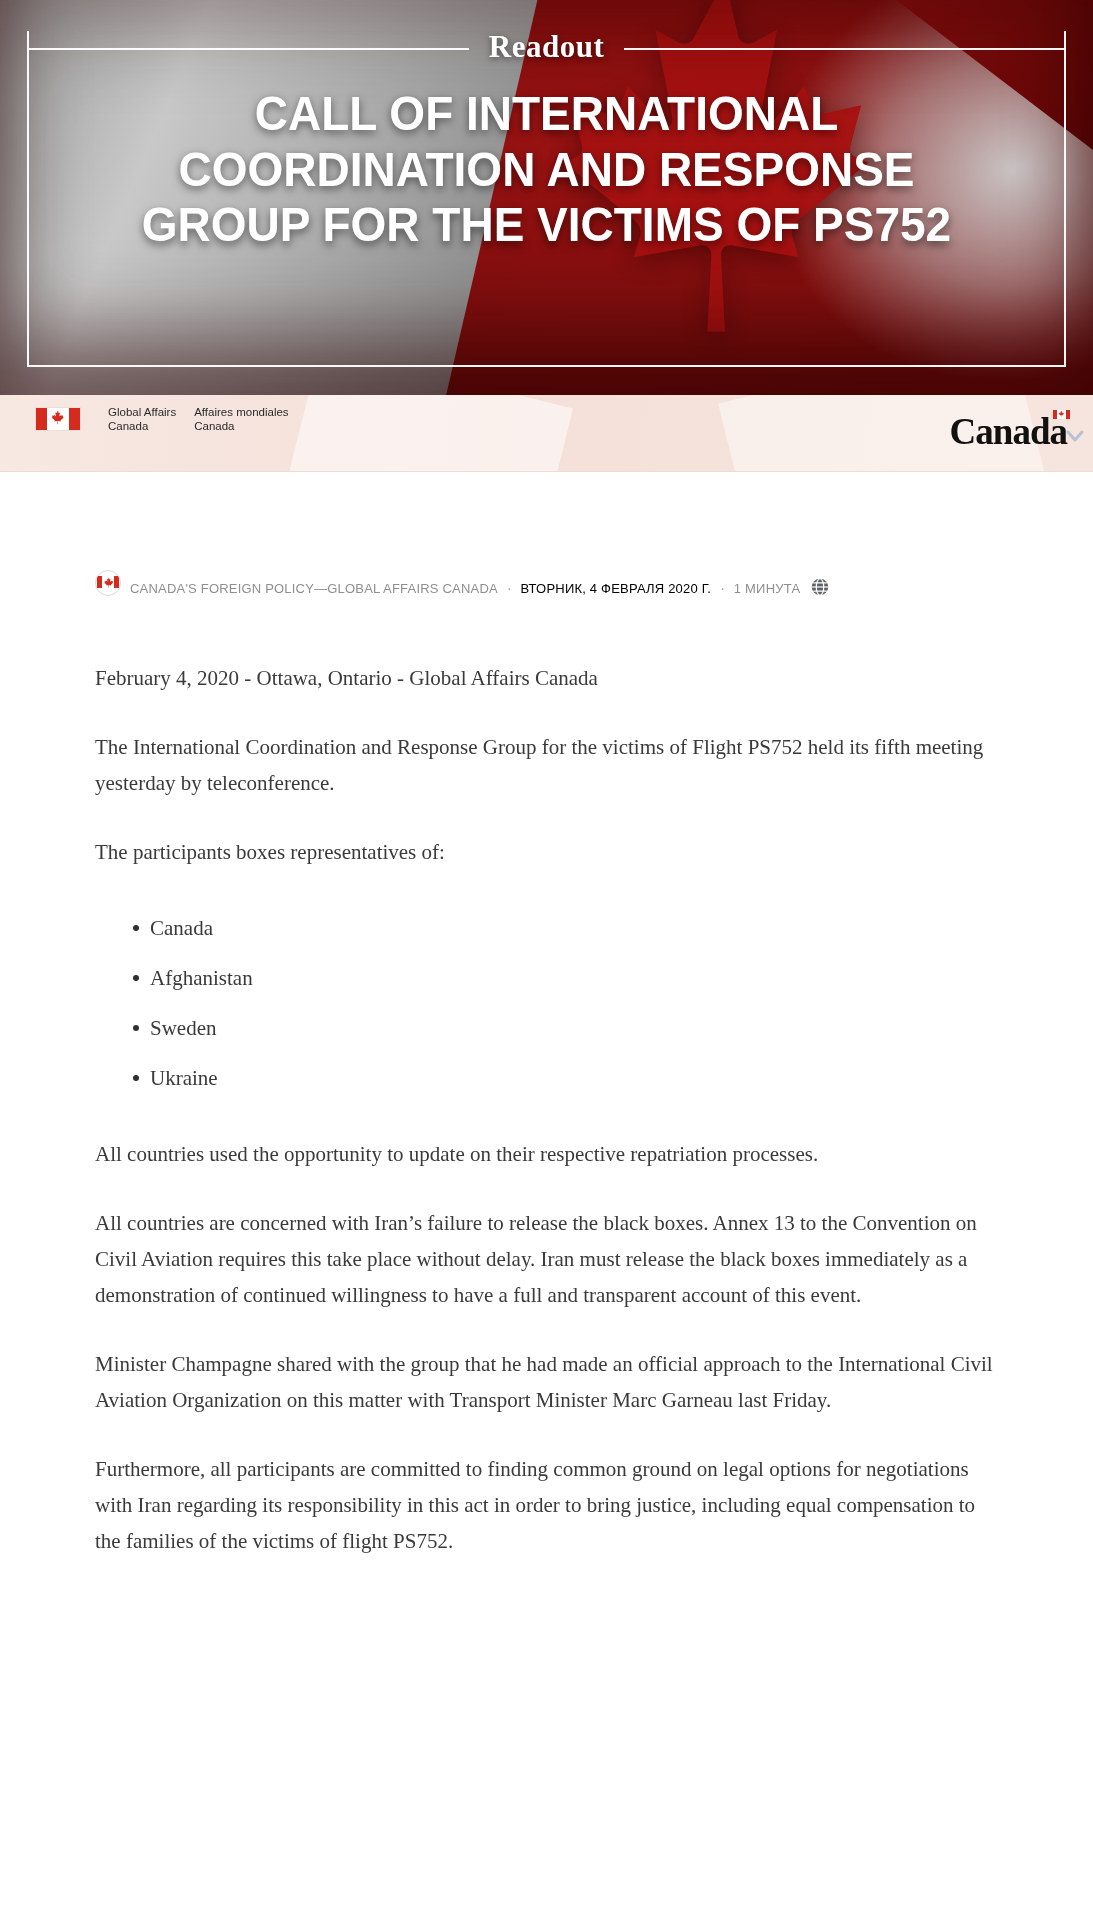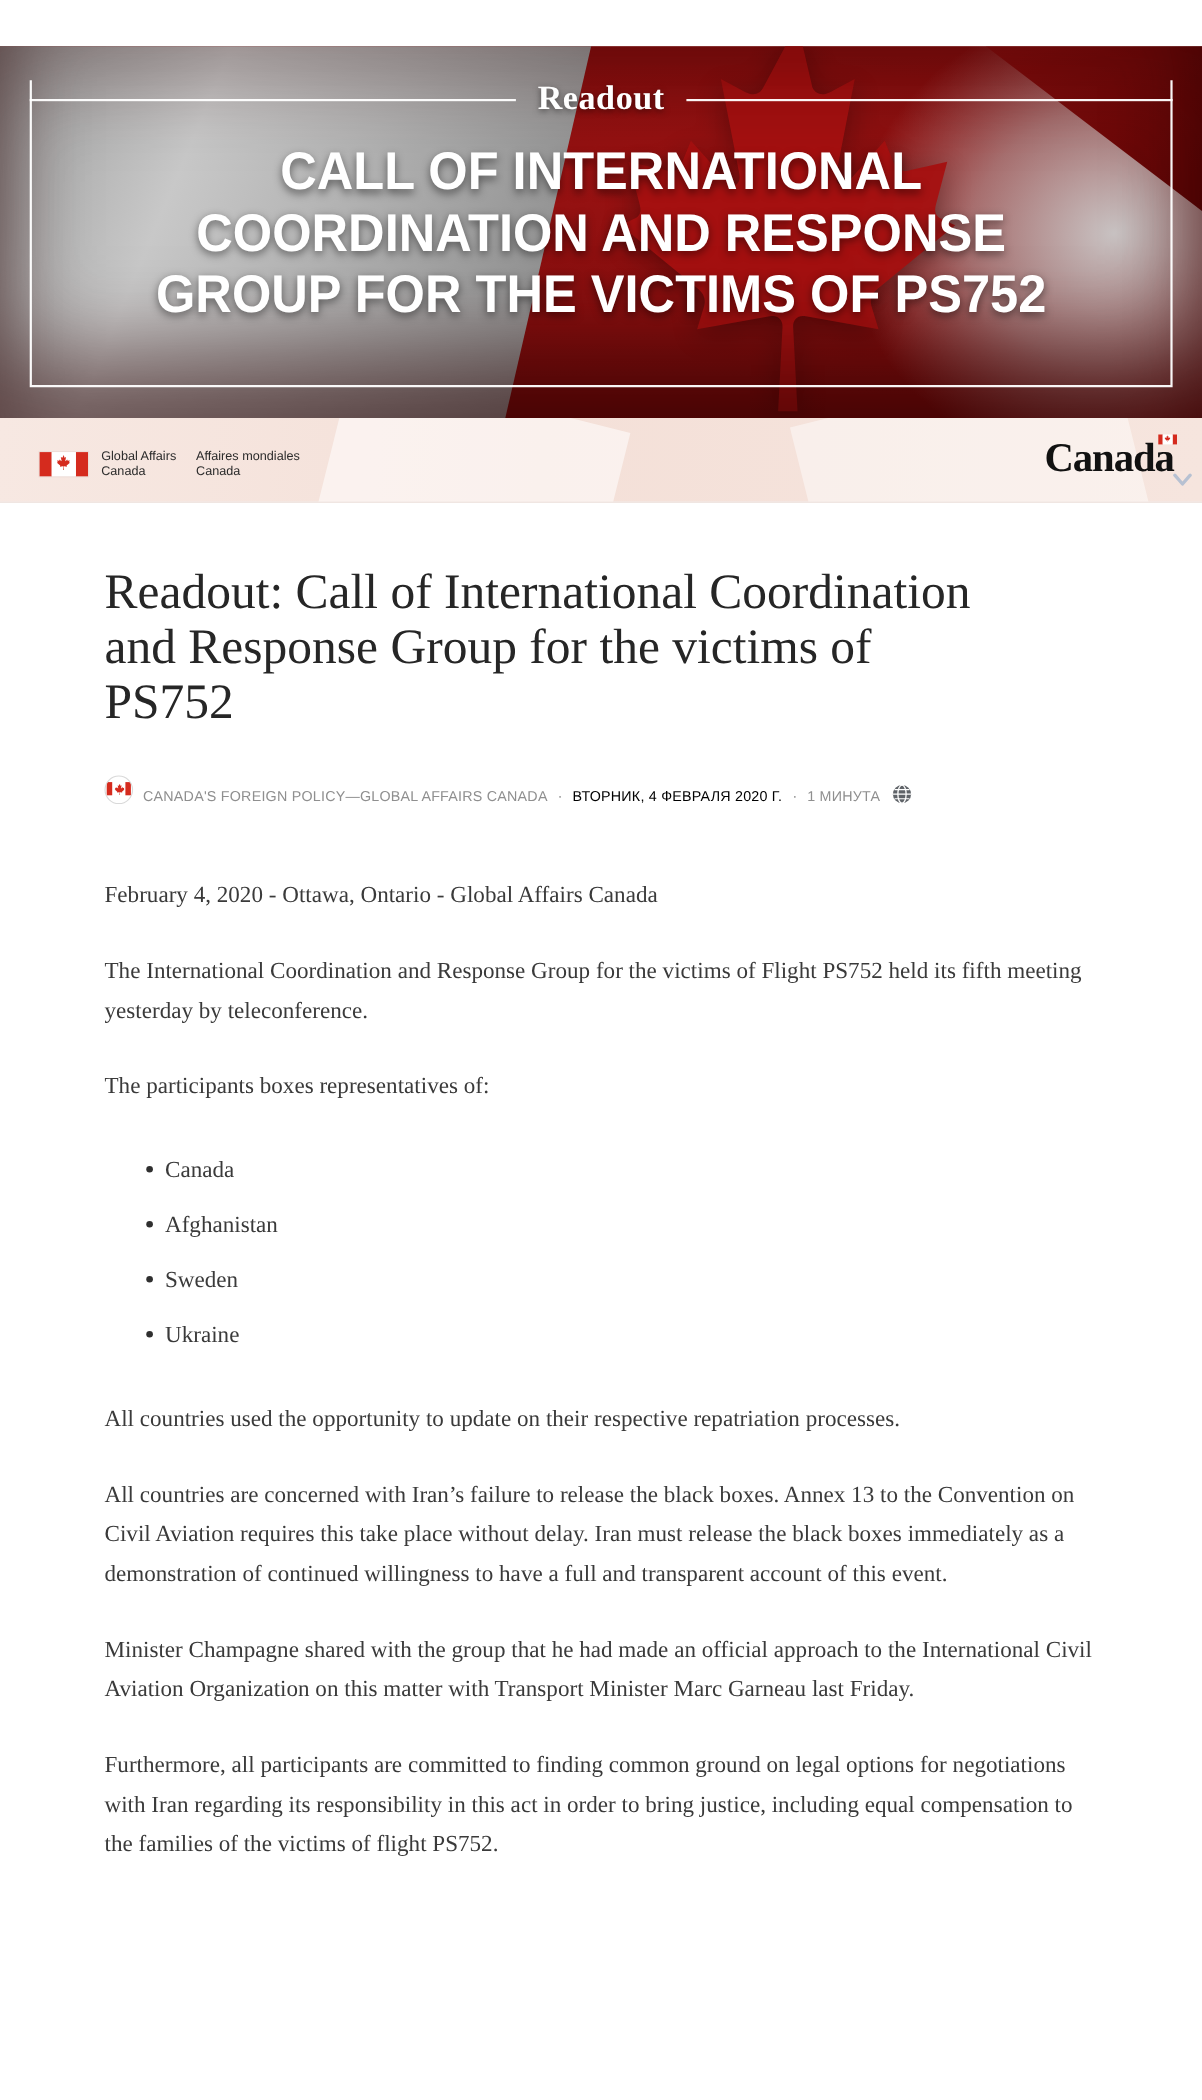--- a/index.html
+++ b/index.html
@@ -1,21 +1,21 @@
 <!DOCTYPE html>
 <html><head>
 <meta charset="utf-8">
 <style>
   * { margin:0; padding:0; box-sizing:border-box; }
   html,body { width:1093px; background:#ffffff; font-family:"Liberation Sans", sans-serif; }
   .page { position:relative; width:1093px; height:1909px; overflow:hidden; background:#fff; }
 
   
-  .banner { position:relative; width:100%; height:338px; overflow:hidden;
-            background: radial-gradient(150% 130% at 55% 35%, #9a1212 0%, #7c0d0d 40%, #5a0606 78%, #430303 100%); margin-top: 42px; }
+  .banner { position:relative; width:100%; height:395px; overflow:hidden;
+            background: radial-gradient(150% 130% at 55% 35%, #9a1212 0%, #7c0d0d 40%, #5a0606 78%, #430303 100%); }
   .gray-band { position:absolute; top:-120px; left:-90px; width:560px; height:760px;
                transform:rotate(13deg);
                background: linear-gradient(100deg, #8d8d8d 0%, #c8c8c8 38%, #b2b2b2 60%, #858585 100%); }
   .gray-glow-right { position:absolute; top:-40px; right:-160px; width:480px; height:420px;
                      background: radial-gradient(closest-side, rgba(205,205,205,.95) 0%, rgba(190,190,190,.55) 55%, rgba(190,190,190,0) 100%);
                      transform:rotate(-12deg); }
   .red-corner-tr { position:absolute; top:0; right:0; width:240px; height:150px;
                    clip-path: polygon(18% 0, 100% 0, 100% 100%);
                    background: linear-gradient(135deg, #8c0f0f, #5e0505); }
   .leaf-wrap { position:absolute; left:430px; top:-35px; width:590px; height:410px; opacity:.96;
@@ -35,21 +35,21 @@
                   text-shadow:0 3px 8px rgba(0,0,0,.5); transform:scaleY(1.05); transform-origin:top center; }
 
   
   .gov-bar { position:relative; width:100%; height:77px; overflow:hidden;
              background: linear-gradient(95deg, #f7e8e2 0%, #f4e0d8 45%, #f6e5de 100%);
              border-bottom:1px solid #eadcd6; }
   .gov-bar .wedge1 { position:absolute; top:-20px; left:300px; width:260px; height:140px;
                      transform:rotate(14deg); background:rgba(255,255,255,.55); }
   .gov-bar .wedge2 { position:absolute; top:-30px; right:60px; width:300px; height:160px;
                      transform:rotate(-14deg); background:rgba(255,255,255,.45); }
-  .gaffc { position:absolute; left:36px; top:28px; display:flex; align-items:center; gap:12px; cursor:pointer; }
+  .gaffc { position:absolute; left:36px; top:10px; display:flex; align-items:center; gap:28px; cursor:pointer; }
   .flag-sm { position:relative; width:44px; height:22px; display:flex; box-shadow:0 0 0 1px rgba(0,0,0,.04); }
   .flag-sm .bar { width:11px; height:100%; background:#d52b1e; }
   .flag-sm .mid { position:relative; width:22px; height:100%; background:#fff; }
   .flag-sm .mid svg { position:absolute; left:3px; top:2px; }
   .dept { display:flex; gap:18px; }
   .dept .col { font-size:11.5px; line-height:14px; color:#2b2b2b; }
   .wordmark { position:absolute; right:26px; top:17px; display:inline-block; cursor:pointer; }
   .wordmark .wm-text { font-family:"Liberation Serif", serif; font-weight:bold; font-size:37px;
                        letter-spacing:-1px; color:#111; line-height:40px; }
   .wordmark .wm-flag { position:absolute; top:-2px; right:-3px; width:17px; height:9px; display:flex; }
@@ -161,21 +161,20 @@
     </div>
   </div>
 
   <div class="scroll-chevron">
     <svg width="20" height="16" viewBox="0 0 20 16">
       <polyline points="3,4 10,12 17,4" fill="none" stroke="#b7c1d2" stroke-width="3" stroke-linecap="round" stroke-linejoin="round"></polyline>
     </svg>
   </div>
 
   <main class="article">
-    <h1 class="page-title">Readout: Call of International Coordination and Response Group for the victims of PS752</h1>
 
     <div class="byline">
       <div class="avatar">
         <div class="bar l"></div>
         <div class="bar r"></div>
         <svg width="12" height="12" viewBox="0 0 512 512">
             <use href="#maple-leaf" fill="#d52b1e"></use>
           </svg>
       </div>
       <span class="src">CANADA'S FOREIGN POLICY—GLOBAL AFFAIRS CANADA</span>

